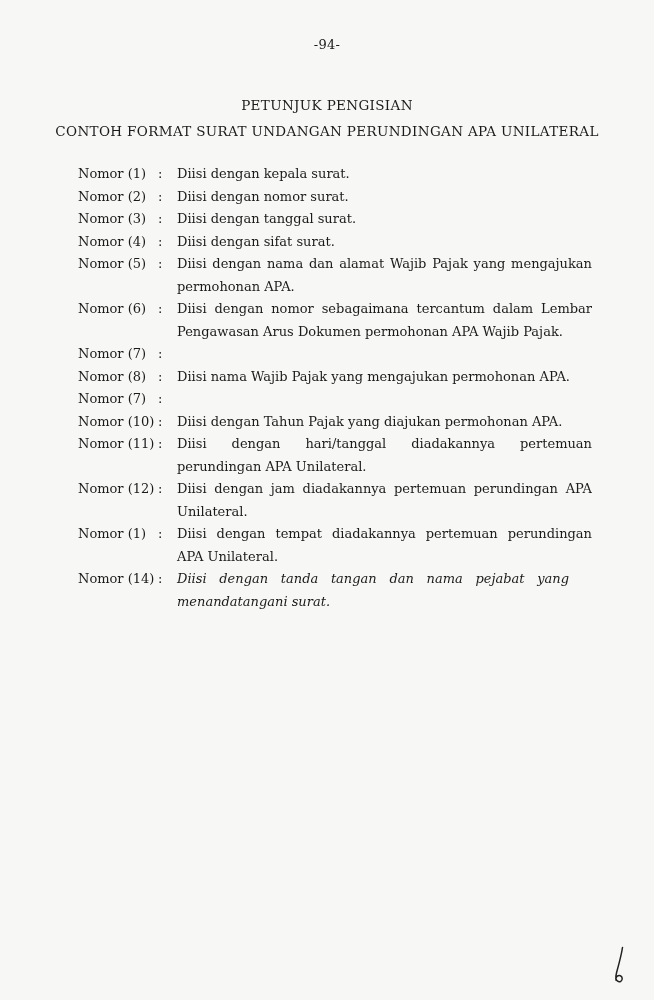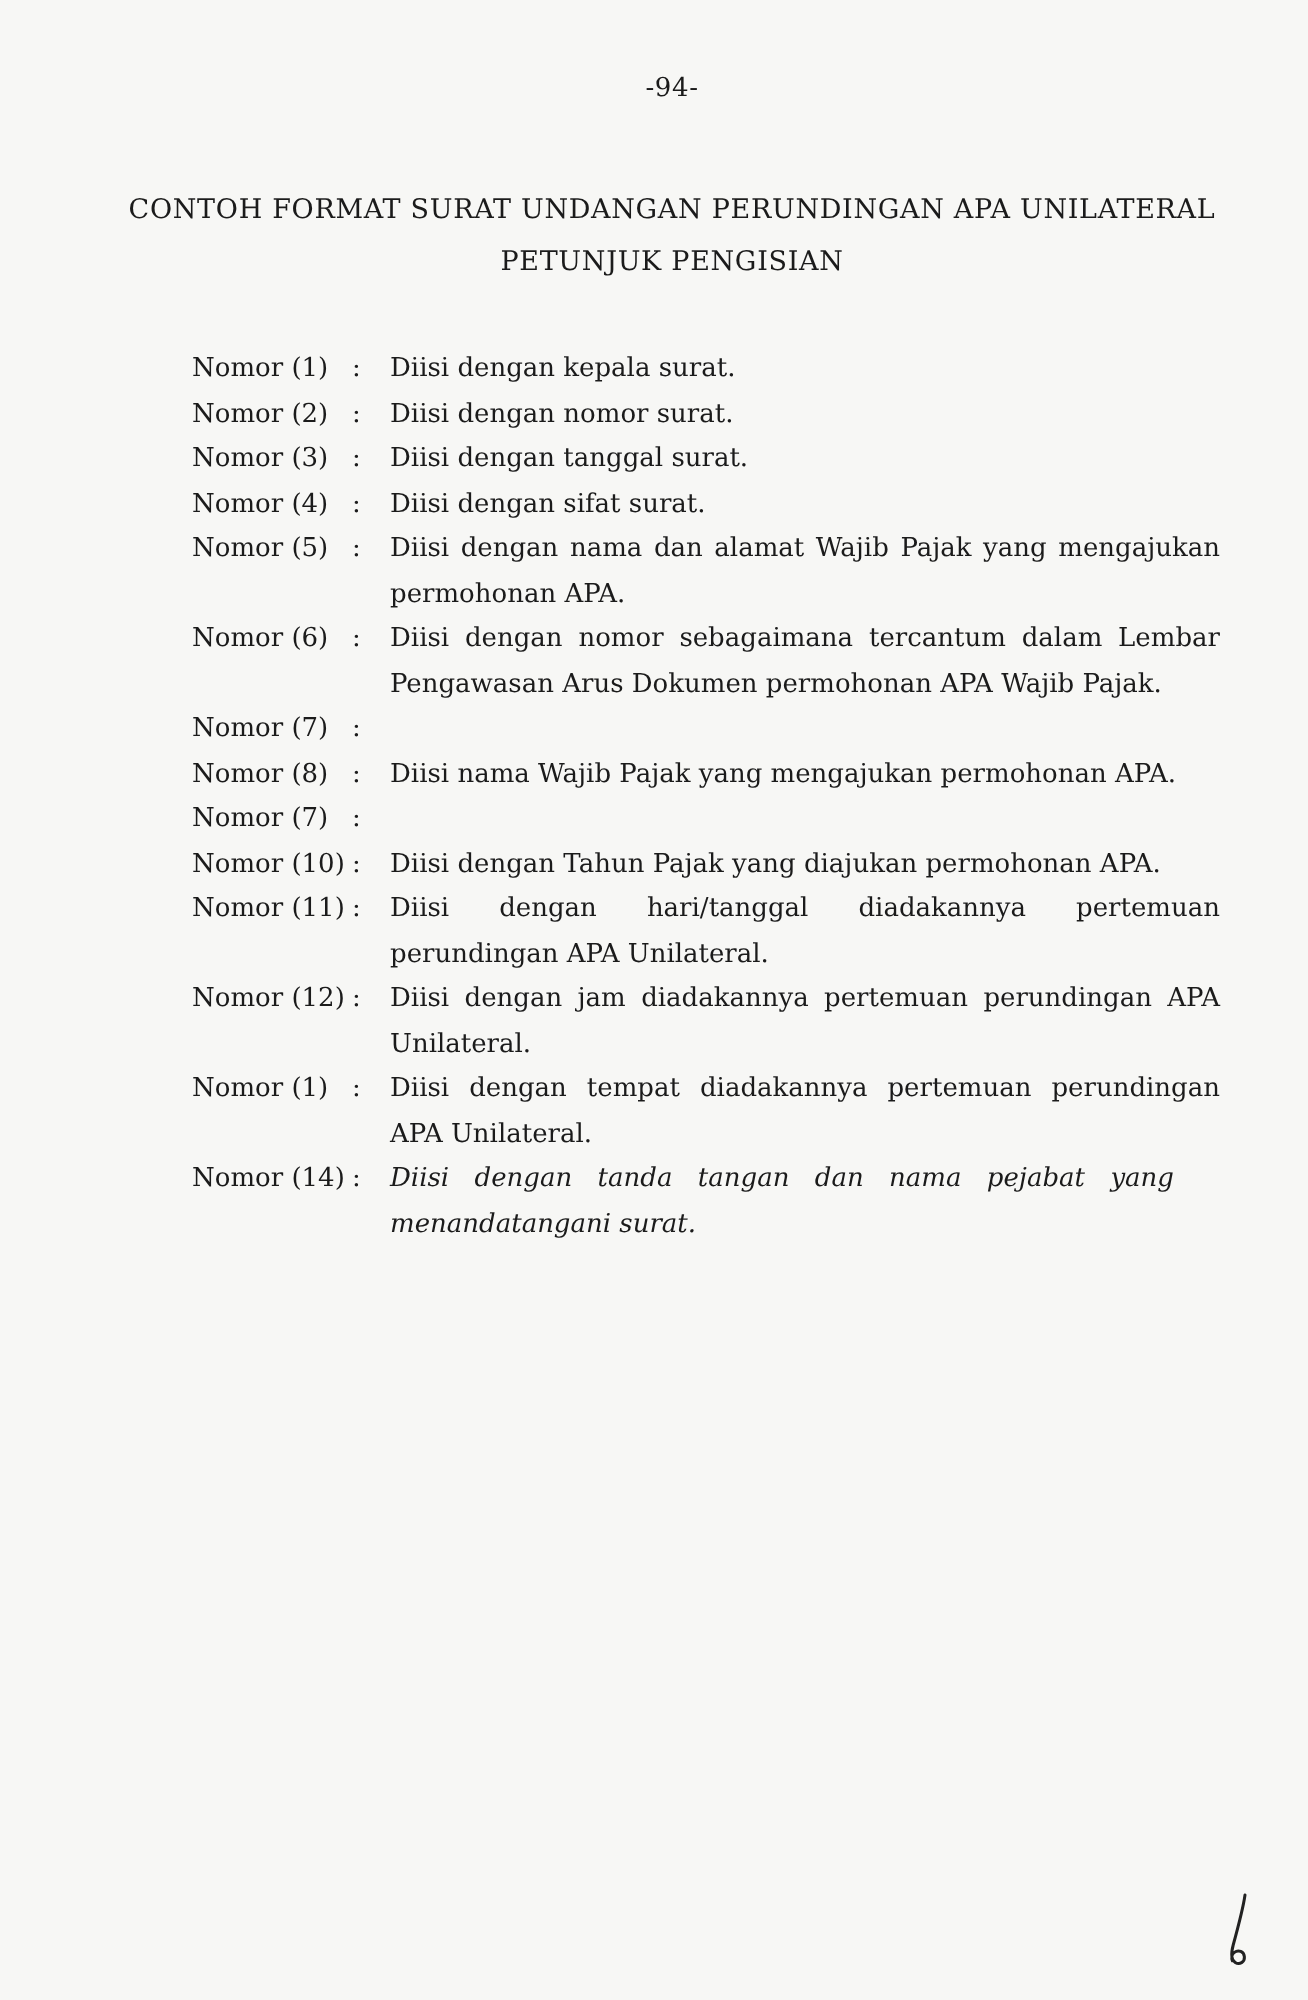--- a/index.html
+++ b/index.html
@@ -8,37 +8,36 @@
     background: #f7f7f5;
     font-family: "DejaVu Serif", "Liberation Serif", serif;
     color: #1b1b1b;
     -webkit-font-smoothing: antialiased;
   }
   .page {
     position: relative;
     width: 654px;
     height: 1000px;
     overflow: hidden;
-    padding-left: 18px;
   }
   .page-number {
     padding-top: 37px;
     text-align: center;
     font-size: 13px;
     letter-spacing: 0.3px;
   }
   .title-block {
     margin-top: 40px;
     text-align: center;
     font-size: 13.5px;
     line-height: 26px;
     letter-spacing: 0.35px;
   }
   .instruction-list {
-    margin: 30px 62px 0 78px;
+    margin: 19px 62px 0 78px;
     font-size: 13px;
     line-height: 22.5px;
   }
   .instruction-row {
     display: flex;
     align-items: flex-start;
   }
   .item-label {
     width: 80px;
     flex: none;
@@ -69,22 +68,22 @@
   .handwritten-mark svg { display: block; width: 100%; height: 100%; }
 </style>
 </head>
 <body>
 
 <div class="page">
 
   <div class="page-number">-94-</div>
 
   <div class="title-block">
+    <div>PETUNJUK PENGISIAN</div>
     <div>CONTOH FORMAT SURAT UNDANGAN PERUNDINGAN APA UNILATERAL</div>
-    <div>PETUNJUK PENGISIAN</div>
   </div>
 
   <div class="instruction-list">
     <div class="instruction-row">
       <div class="item-label">Nomor (1)</div>
       <div class="item-colon">:</div>
       <div class="item-text">Diisi dengan kepala surat.</div>
     </div>
 
     <div class="instruction-row">

